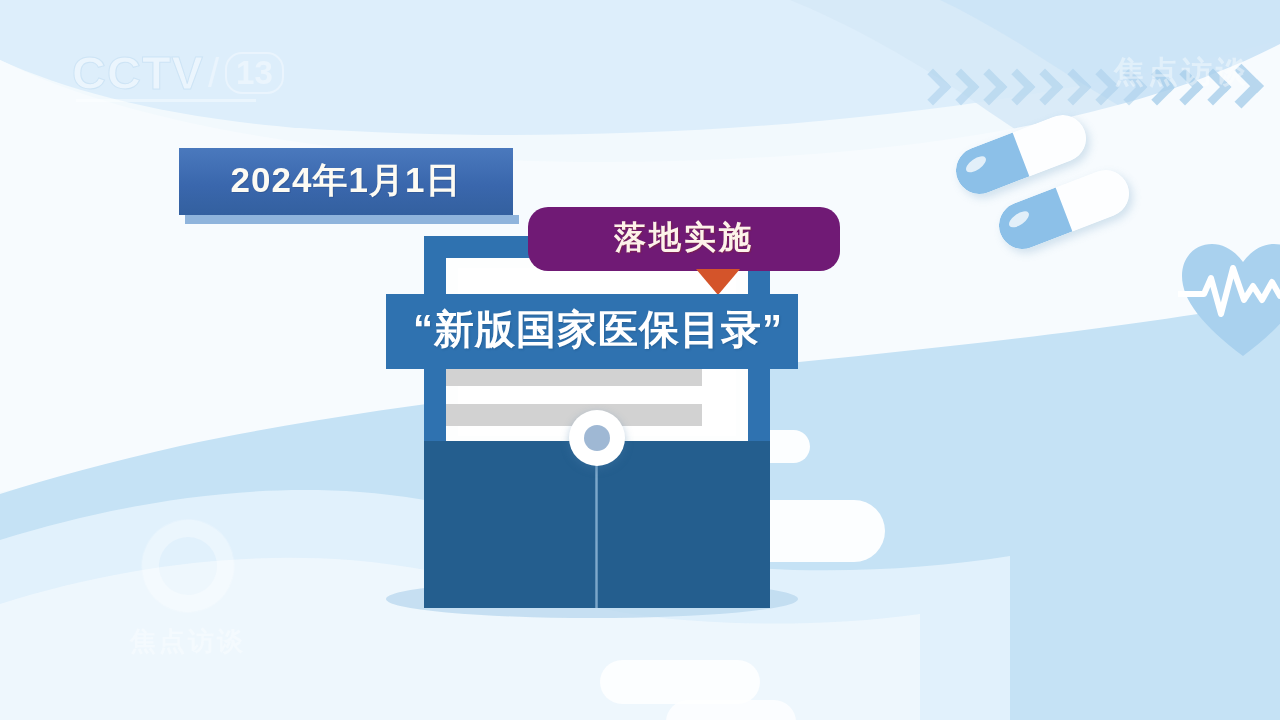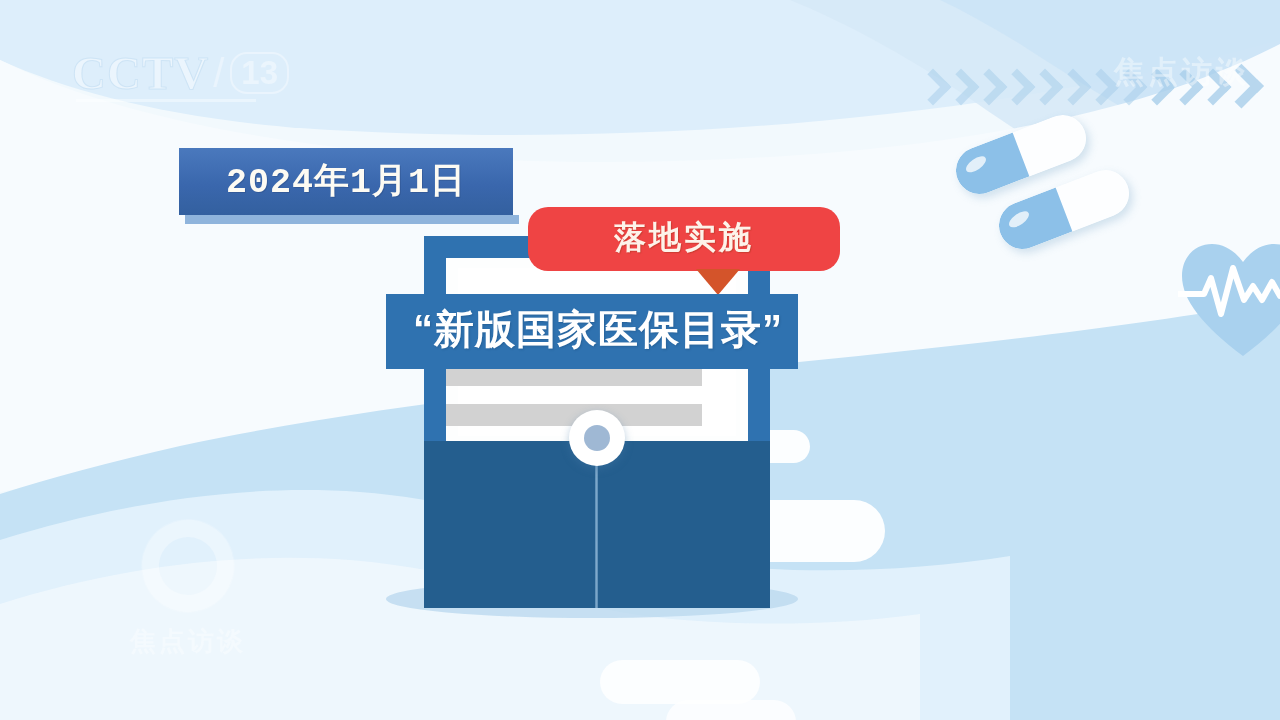--- a/index.html
+++ b/index.html
@@ -18,21 +18,21 @@
   .bg-svg { position:absolute; inset:0; width:1280px; height:720px; }
 
   
   .wm { position:absolute; pointer-events:none; }
 
   #cctv-logo { left:72px; top:48px; width:215px; height:92px; opacity:.45; }
   #cctv-logo .cctv-text {
     font-size:47px; font-weight:bold; letter-spacing:1px;
     color:rgba(255,255,255,.92);
     -webkit-text-stroke:1px rgba(178,210,236,.85);
-    font-family:Liberation Serif, serif;
+    font-family:Liberation Sans, sans-serif;
     line-height:50px;
   }
   #cctv-logo .row1 { display:flex; align-items:center; gap:4px; }
   #cctv-logo .num-badge {
     border:2px solid rgba(255,255,255,.8);
     border-radius:17px; padding:0 9px; font-size:33px; line-height:38px;
     color:rgba(255,255,255,.92); font-weight:bold; margin-left:2px;
   }
   #cctv-logo .slash { color:rgba(255,255,255,.8); font-size:40px; font-weight:300; }
   #cctv-logo .underline {
@@ -158,30 +158,30 @@
   
   #date-banner { position:absolute; left:179px; top:148px; }
   #date-banner .db-main {
     background:linear-gradient(180deg,#4a79bd 0%,#3a67ad 55%,#33609f 100%);
     padding:9px 30px 11px 30px;
     min-width:334px; text-align:center;
   }
   #date-banner .db-text {
     font-size:35px; font-weight:bold; color:#fdfbf3; letter-spacing:1px;
     text-shadow:1px 1px 0 rgba(40,70,120,.35);
-    font-family:Liberation Mono, monospace;
+    font-family:Liberation Sans, sans-serif;
   }
   #date-banner .db-shadow {
     height:9px; background:#8fb4dc; margin-left:6px; margin-right:-6px;
   }
 
   
   #callout { position:absolute; left:528px; top:207px; }
   #callout .co-body {
-    background:#ef4444; border-radius:20px;
+    background:#701a75; border-radius:20px;
     padding:9px 34px 11px 34px; min-width:312px; text-align:center;
   }
   #callout .co-text {
     font-size:32px; font-weight:bold; color:#fdf3ea; letter-spacing:3px;
     text-shadow:1px 1px 1px rgba(140,50,18,.35);
   }
   #callout .co-tail {
     position:absolute; left:168px; top:62px;
     width:0; height:0;
     border-left:22px solid transparent;

